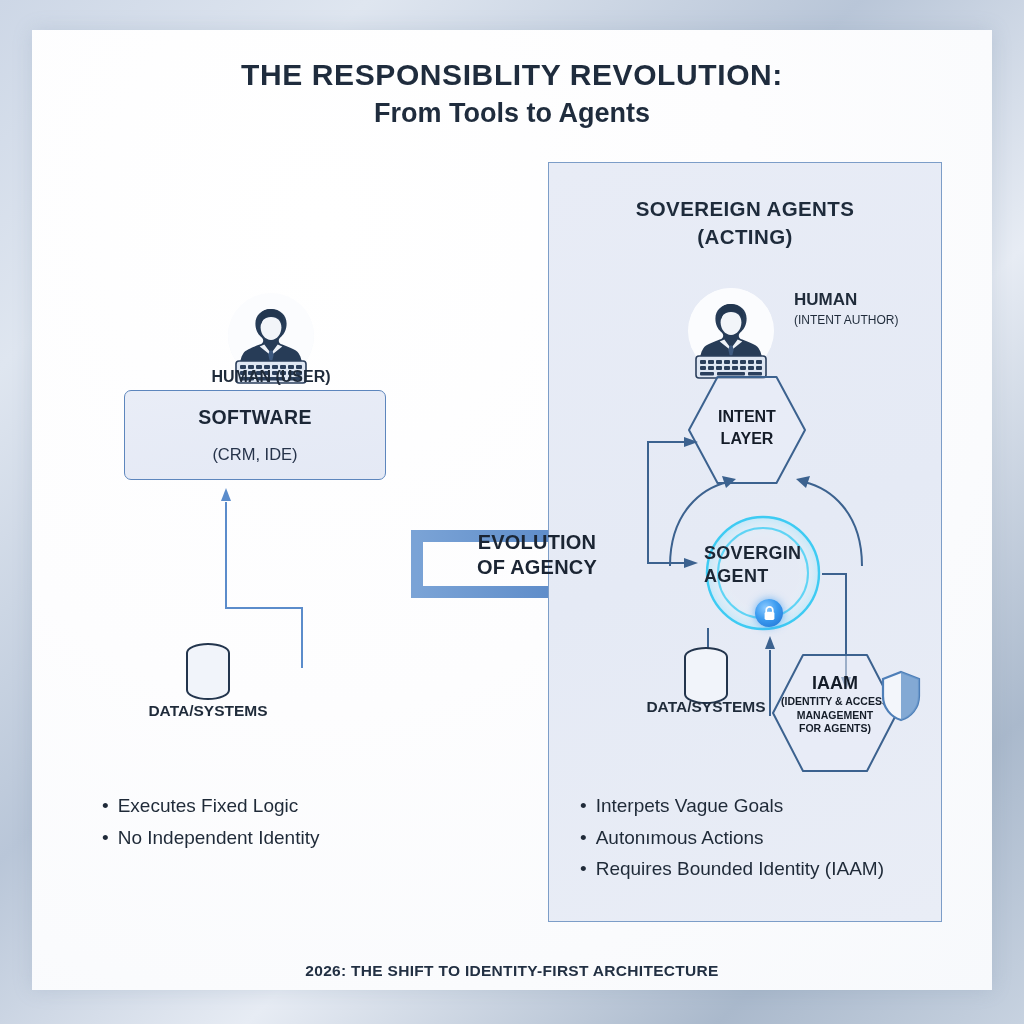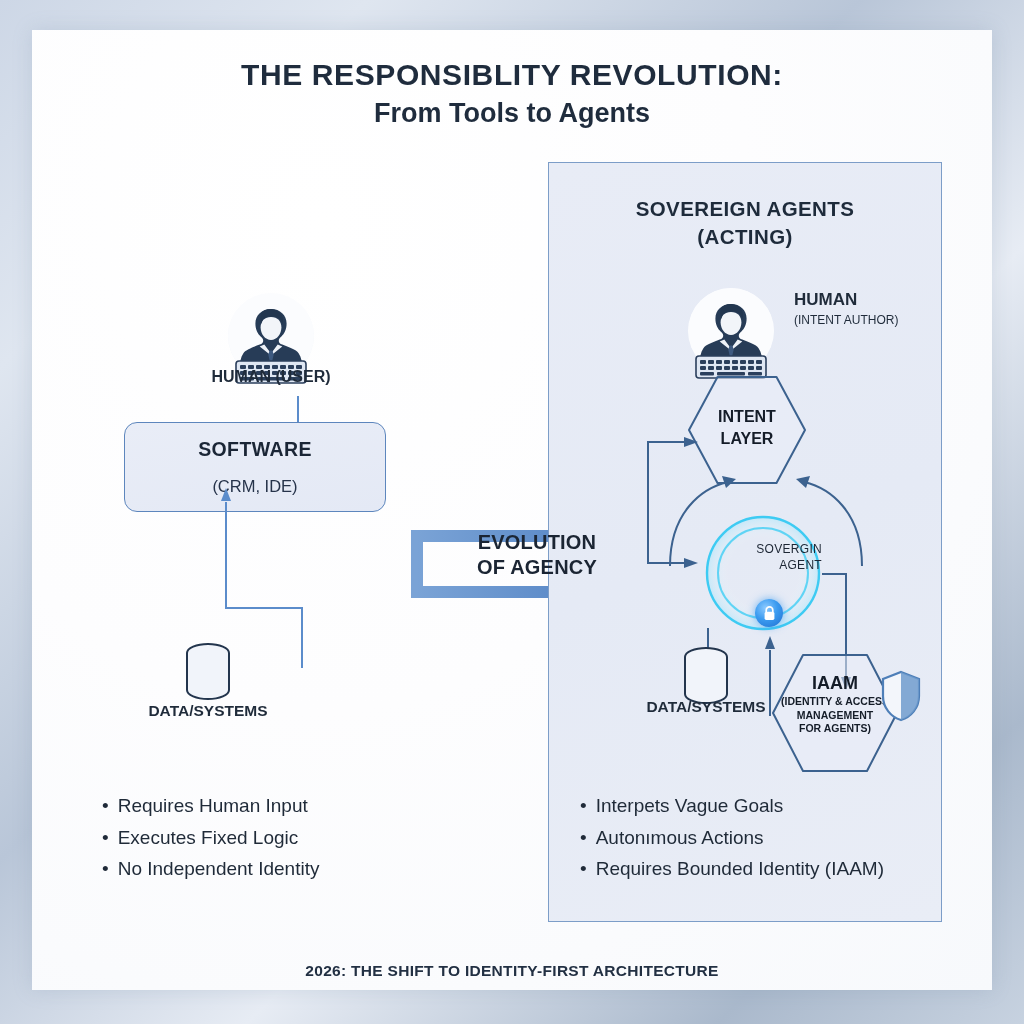--- a/index.html
+++ b/index.html
@@ -104,29 +104,28 @@
   }
 
   
   #software-box {
     position: absolute;
     left: 92px;
     top: 360px;
     width: 262px;
     height: 90px;
     border: 1.7px solid #5d86bd;
-    border-radius: 13px;
+    border-radius: 7px;
     background: linear-gradient(170deg, #e9edf7 0%, #e4e9f5 100%);
     box-sizing: border-box;
     display: flex;
     flex-direction: column;
     align-items: center;
     justify-content: center;
     gap: 16px;
-    margin-top: 32px;
   }
   #software-box .bt { font-size: 19.5px; font-weight: bold; color: #1b2636; letter-spacing: .4px; }
   #software-box .bs { font-size: 16.5px; color: #26334a; }
 
   
   #evo-arrow {
     position: absolute;
     left: 385px;
     top: 478px;
     width: 235px;
@@ -159,23 +158,23 @@
     left: 672px;
     top: 484px;
     width: 118px;
     height: 118px;
   }
   #agent-text {
     position: absolute;
     left: 672px;
     top: 512px;
     width: 118px;
-    text-align: right;
-    font-size: 12px;
-    font-weight: normal;
+    text-align: left;
+    font-size: 18px;
+    font-weight: bold;
     color: #1c2634;
     line-height: 1.3;
     letter-spacing: .3px;
   }
   #lock-badge {
     position: absolute;
     left: 723px;
     top: 569px;
     width: 28px;
     height: 28px;
@@ -281,21 +280,20 @@
       <svg width="56" height="62" viewBox="0 0 56 62">
         <ellipse cx="28" cy="11" rx="21" ry="9" fill="#f1f4fa" stroke="#23354d" stroke-width="2"></ellipse>
         <path d="M7 11v14c0 5 9.4 9 21 9s21-4 21-9V11" fill="#f1f4fa" stroke="#23354d" stroke-width="2"></path>
         <path d="M7 25v14c0 5 9.4 9 21 9s21-4 21-9V25" fill="#f1f4fa" stroke="#23354d" stroke-width="2"></path>
         <path d="M7 39v9c0 5 9.4 9 21 9s21-4 21-9v-9" fill="#f1f4fa" stroke="#23354d" stroke-width="2"></path>
       </svg>
     </div>
     <div class="cap" style="left:86px; top:672px; width:180px; font-size:15.5px; font-weight:600;">DATA/SYSTEMS</div>
 
     <div class="bullets" style="left:70px; top:760px;">
-      <div><span class="dot">•</span><span>Requires Human Input</span></div>
       <div><span class="dot">•</span><span>Executes Fixed Logic</span></div>
       <div><span class="dot">•</span><span>No Independent Identity</span></div>
     </div>
 
     <svg id="evo-arrow" viewBox="0 0 235 112">
       <defs>
         <linearGradient id="agrad" x1="0" y1="0" x2="1" y2="0">
           <stop offset="0%" stop-color="#7aa3d6"></stop>
           <stop offset="100%" stop-color="#4a7cc0"></stop>
         </linearGradient>

